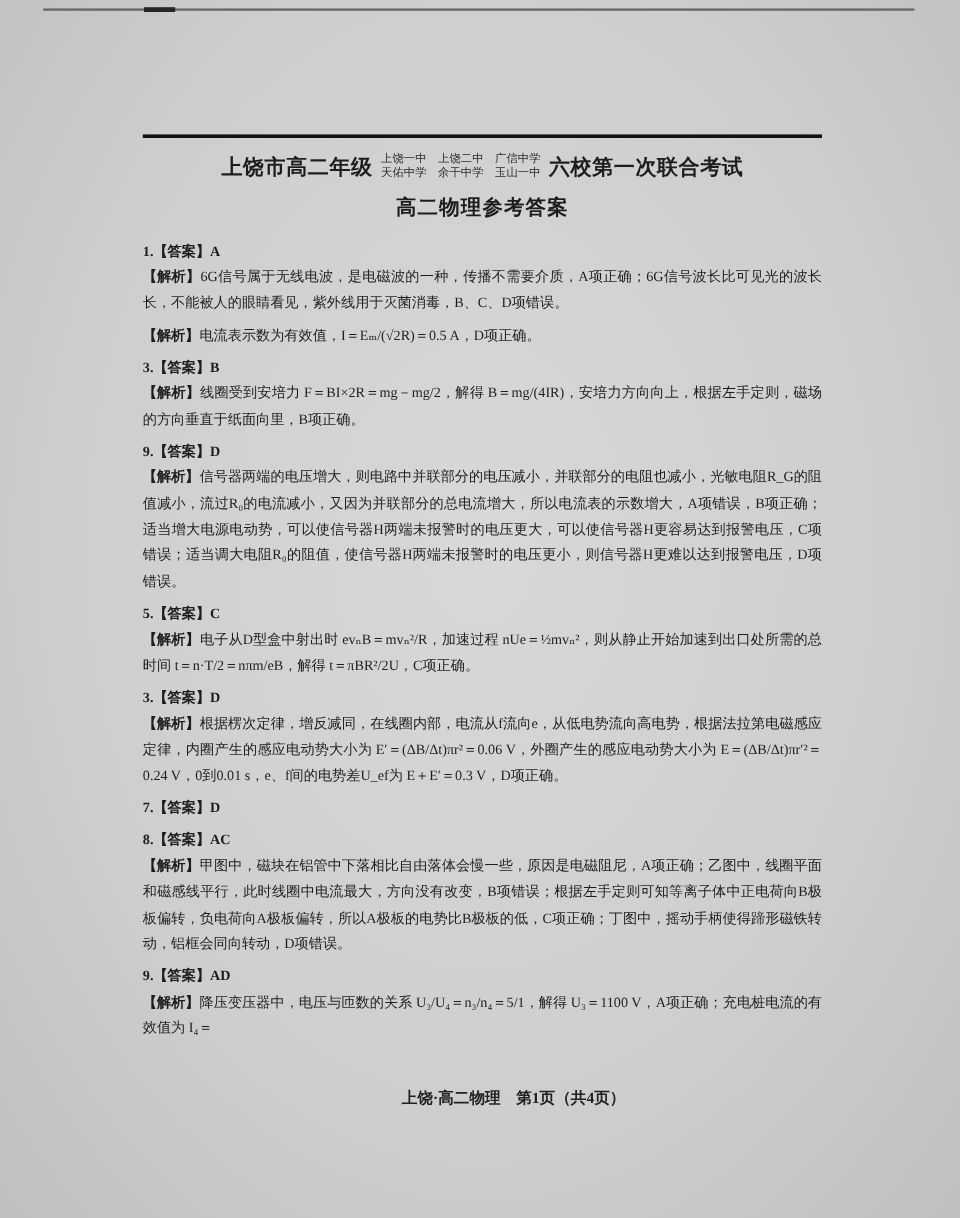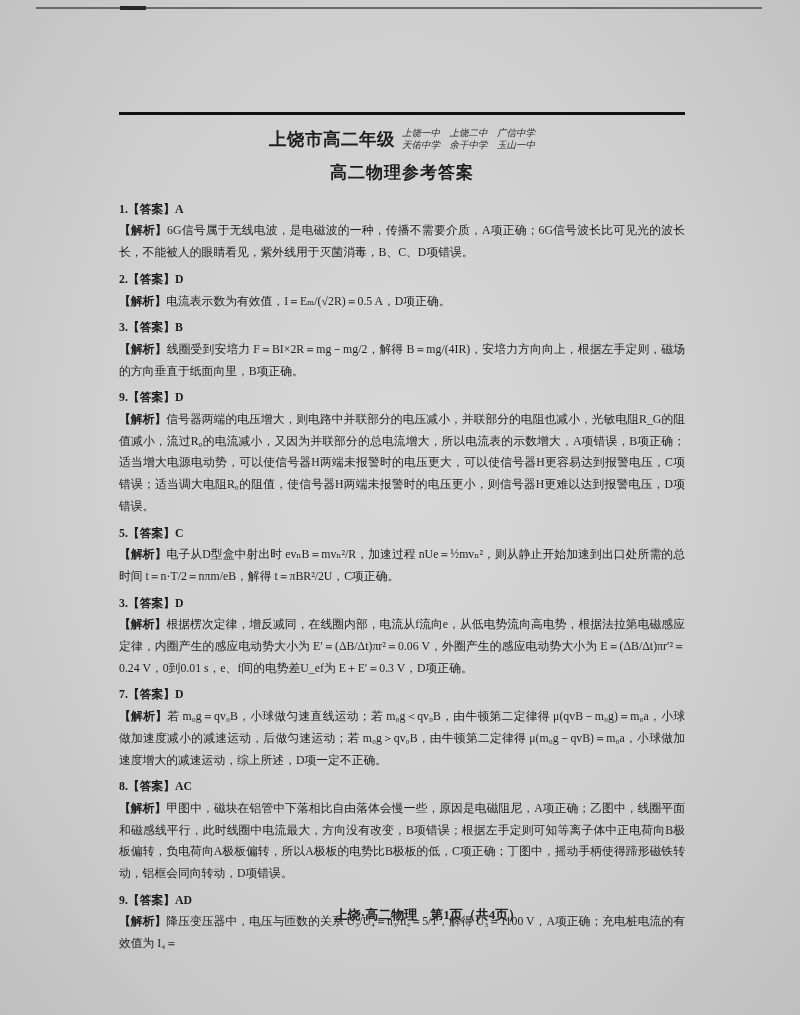--- a/index.html
+++ b/index.html
@@ -57,21 +57,20 @@
     font-size: 17.5px;
     letter-spacing: 0.5px;
   }
   .schools {
     display: inline-flex;
     flex-direction: column;
     font-size: 9.5px;
     line-height: 1.3;
     color: #2a2a2a;
     text-align: right;
-    font-style: italic;
   }
   .subtitle {
     text-align: center;
     font-weight: bold;
     font-size: 17px;
     margin-top: 9px;
     letter-spacing: 1px;
   }
   .items {
     margin-top: 15px;
@@ -110,33 +109,33 @@
 
     <div class="rule"></div>
 
     <div class="header">
       <div class="title-row">
         <span class="t-bold">上饶市高二年级</span>
         <span class="schools">
           <span>上饶一中　上饶二中　广信中学</span>
           <span>天佑中学　余干中学　玉山一中</span>
         </span>
+        <span class="t-bold">六校第一次联合考试</span>
       </div>
       <div class="subtitle">高二物理参考答案</div>
     </div>
 
     <div class="items">
 
       <div class="item">
         <p class="ans">1.【答案】A</p>
         <p class="exp"><span class="lbl">【解析】</span><span>6G信号属于无线电波，是电磁波的一种，传播不需要介质，A项正确；6G信号波长比可见光的波长长，不能被人的眼睛看见，紫外线用于灭菌消毒，B、C、D项错误。</span></p>
       </div>
 
       <div class="item">
-        <p class="ans">2.【答案】D</p>
         <p class="exp"><span class="lbl">【解析】</span><span>电流表示数为有效值，I＝Eₘ/(√2R)＝0.5 A，D项正确。</span></p>
       </div>
 
       <div class="item">
         <p class="ans">3.【答案】B</p>
         <p class="exp"><span class="lbl">【解析】</span><span>线圈受到安培力 F＝BI×2R＝mg－mg/2，解得 B＝mg/(4IR)，安培力方向向上，根据左手定则，磁场的方向垂直于纸面向里，B项正确。</span></p>
       </div>
 
       <div class="item">
         <p class="ans">9.【答案】D</p>
@@ -148,21 +147,20 @@
         <p class="exp"><span class="lbl">【解析】</span><span>电子从D型盒中射出时 evₙB＝mvₙ²/R，加速过程 nUe＝½mvₙ²，则从静止开始加速到出口处所需的总时间 t＝n·T/2＝nπm/eB，解得 t＝πBR²/2U，C项正确。</span></p>
       </div>
 
       <div class="item">
         <p class="ans">3.【答案】D</p>
         <p class="exp"><span class="lbl">【解析】</span><span>根据楞次定律，增反减同，在线圈内部，电流从f流向e，从低电势流向高电势，根据法拉第电磁感应定律，内圈产生的感应电动势大小为 E′＝(ΔB/Δt)πr²＝0.06 V，外圈产生的感应电动势大小为 E＝(ΔB/Δt)πr′²＝0.24 V，0到0.01 s，e、f间的电势差U_ef为 E＋E′＝0.3 V，D项正确。</span></p>
       </div>
 
       <div class="item">
         <p class="ans">7.【答案】D</p>
-        <p class="exp"><span class="lbl">【解析】</span><span>若 m₀g＝qv₀B，小球做匀速直线运动；若 m₀g＜qv₀B，由牛顿第二定律得 μ(qvB－m₀g)＝m₀a，小球做加速度减小的减速运动，后做匀速运动；若 m₀g＞qv₀B，由牛顿第二定律得 μ(m₀g－qvB)＝m₀a，小球做加速度增大的减速运动，综上所述，D项一定不正确。</span></p>
       </div>
 
       <div class="item">
         <p class="ans">8.【答案】AC</p>
         <p class="exp"><span class="lbl">【解析】</span><span>甲图中，磁块在铝管中下落相比自由落体会慢一些，原因是电磁阻尼，A项正确；乙图中，线圈平面和磁感线平行，此时线圈中电流最大，方向没有改变，B项错误；根据左手定则可知等离子体中正电荷向B极板偏转，负电荷向A极板偏转，所以A极板的电势比B极板的低，C项正确；丁图中，摇动手柄使得蹄形磁铁转动，铝框会同向转动，D项错误。</span></p>
       </div>
 
       <div class="item">
         <p class="ans">9.【答案】AD</p>
         <p class="exp"><span class="lbl">【解析】</span><span>降压变压器中，电压与匝数的关系 U₃/U₄＝n₃/n₄＝5/1，解得 U₃＝1100 V，A项正确；充电桩电流的有效值为 I₄＝</span></p>

